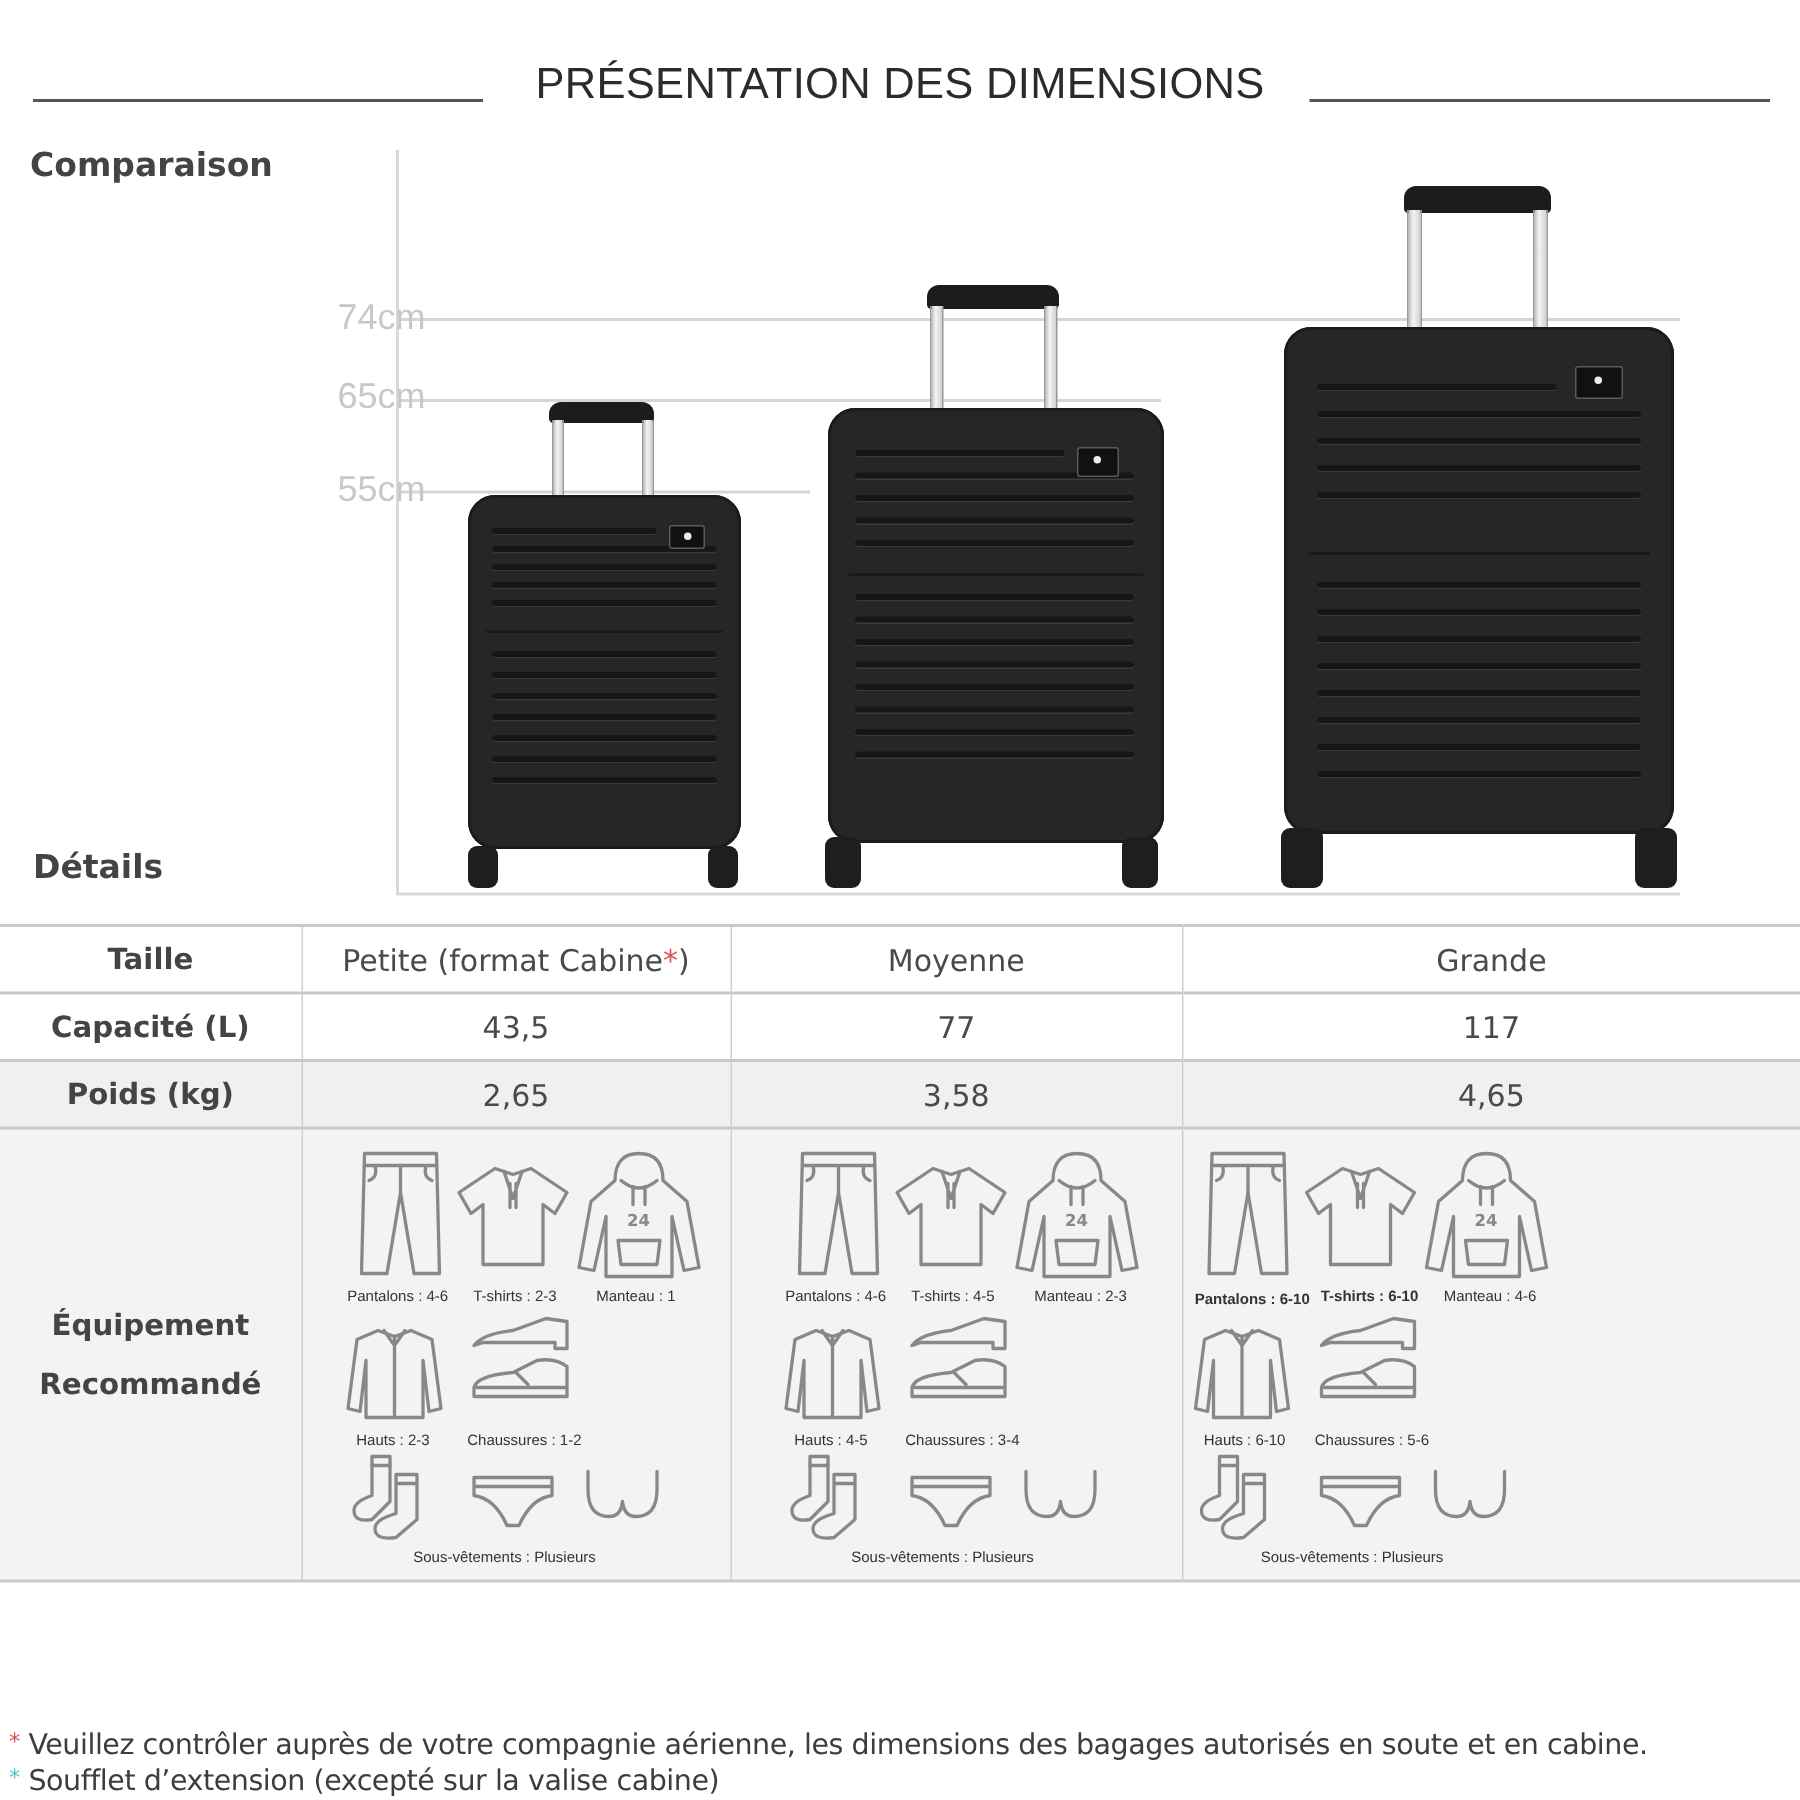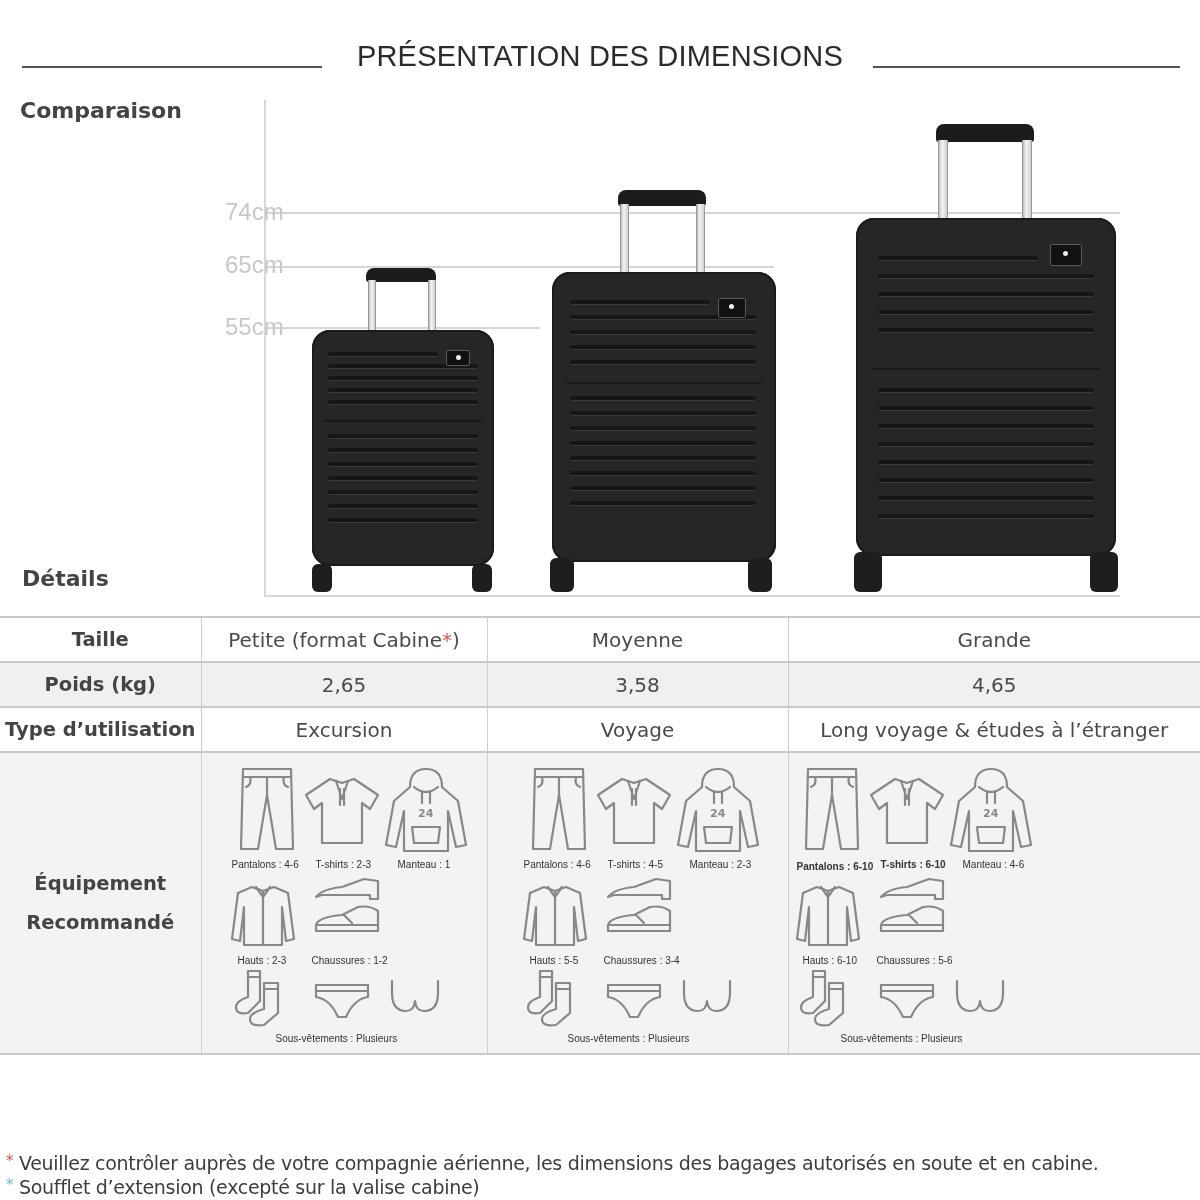--- a/index.html
+++ b/index.html
@@ -165,31 +165,31 @@
     <col style="width:301px">
     <col style="width:412px">
   </colgroup>
   <tbody>
       <tr class="row-h">
     <td class="rowhead">Taille</td>
     <td><span>Petite (format Cabine</span><span class="ast-red">*</span><span>)</span></td>
     <td>Moyenne</td>
     <td>Grande</td>
   </tr>
+  <tr class="row-h">
+    <td class="rowhead">Capacité (L)</td>
+    <td>43,5</td>
+    <td>77</td>
+    <td>117</td>
+  </tr>
   <tr class="row-h shade">
     <td class="rowhead">Poids (kg)</td>
     <td>2,65</td>
     <td>3,58</td>
     <td>4,65</td>
-  </tr>
-  <tr class="row-h">
-    <td class="rowhead">Type d’utilisation</td>
-    <td>Excursion</td>
-    <td>Voyage</td>
-    <td>Long voyage &amp; études à l’étranger</td>
   </tr>
   <tr class="equip-row">
     <td>
       <div class="equip-head">
         <span>Équipement</span>
         <span>Recommandé</span>
       </div>
     </td>
 
     <td>
@@ -252,21 +252,21 @@
       <div class="eq-label" style="left:120px; top:106px;">T-shirts : 4-5</div>
       <div class="eq-label" style="left:202px; top:106px;">Manteau : 2-3</div>
       <div class="eq-icon" style="left:34px; top:130px;"><svg width="66" height="64" viewBox="0 0 66 64">
                 <path fill="none" stroke="#888" stroke-width="2.2" stroke-linejoin="round" stroke-linecap="round" d="M22 4 L33 8 L44 4 L58 10 L64 56 L56 58 L52 24 V62 H14 V24 L10 58 L2 56 L8 10 Z"></path>
                 <path fill="none" stroke="#888" stroke-width="2.2" stroke-linejoin="round" stroke-linecap="round" d="M33 8 V62 M26 4 L33 14 L40 4"></path>
               </svg></div>
       <div class="eq-icon" style="left:116px; top:124px;"><svg width="70" height="62" viewBox="0 0 70 62">
                 <path fill="none" stroke="#888" stroke-width="2.2" stroke-linejoin="round" stroke-linecap="round" d="M4 20 Q10 12 30 10 L52 2 L66 4 V22 H58 V18 H10 Z"></path>
                 <path fill="none" stroke="#888" stroke-width="2.2" stroke-linejoin="round" stroke-linecap="round" d="M4 48 Q6 40 30 38 L46 30 Q58 28 66 34 V54 H4 Z M6 48 H66 M32 38 L40 46"></path>
               </svg></div>
-      <div class="eq-label" style="left:42px; top:202px;">Hauts : 5-5</div>
+      <div class="eq-label" style="left:42px; top:202px;">Hauts : 4-5</div>
       <div class="eq-label" style="left:116px; top:202px;">Chaussures : 3-4</div>
       <div class="eq-icon" style="left:38px; top:216px;"><svg width="56" height="58" viewBox="0 0 56 58">
                 <path fill="none" stroke="#888" stroke-width="2.2" stroke-linejoin="round" stroke-linecap="round" d="M14 2 H26 V32 L14 44 Q2 46 2 38 Q2 32 14 28 Z"></path>
                 <path fill="none" stroke="#888" stroke-width="2.2" stroke-linejoin="round" stroke-linecap="round" d="M30 14 H44 V44 L30 56 Q16 58 16 50 Q16 44 30 40 Z M14 8 H26 M30 20 H44"></path>
               </svg></div>
       <div class="eq-icon" style="left:118px; top:228px;"><svg width="56" height="40" viewBox="0 0 56 40">
                 <path fill="none" stroke="#888" stroke-width="2.2" stroke-linejoin="round" stroke-linecap="round" d="M2 4 H54 V16 Q40 18 32 36 H24 Q16 18 2 16 Z M2 10 H54"></path>
               </svg></div>
       <div class="eq-icon" style="left:192px; top:226px;"><svg width="54" height="36" viewBox="0 0 54 36">
                 <path fill="none" stroke="#888" stroke-width="2.2" stroke-linejoin="round" stroke-linecap="round" d="M4 2 V14 Q4 32 18 32 Q26 32 27 22 Q28 32 36 32 Q50 32 50 14 V2"></path>

